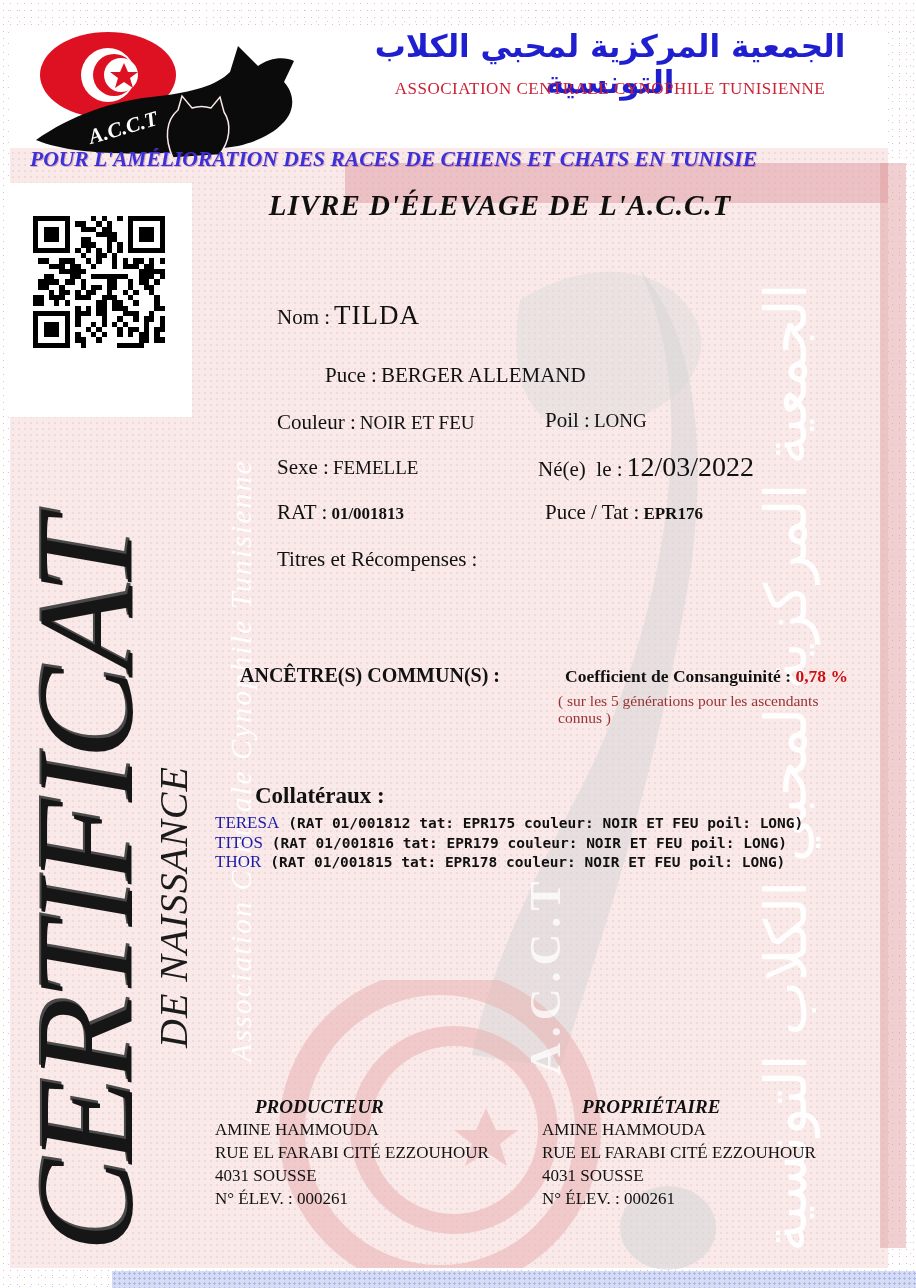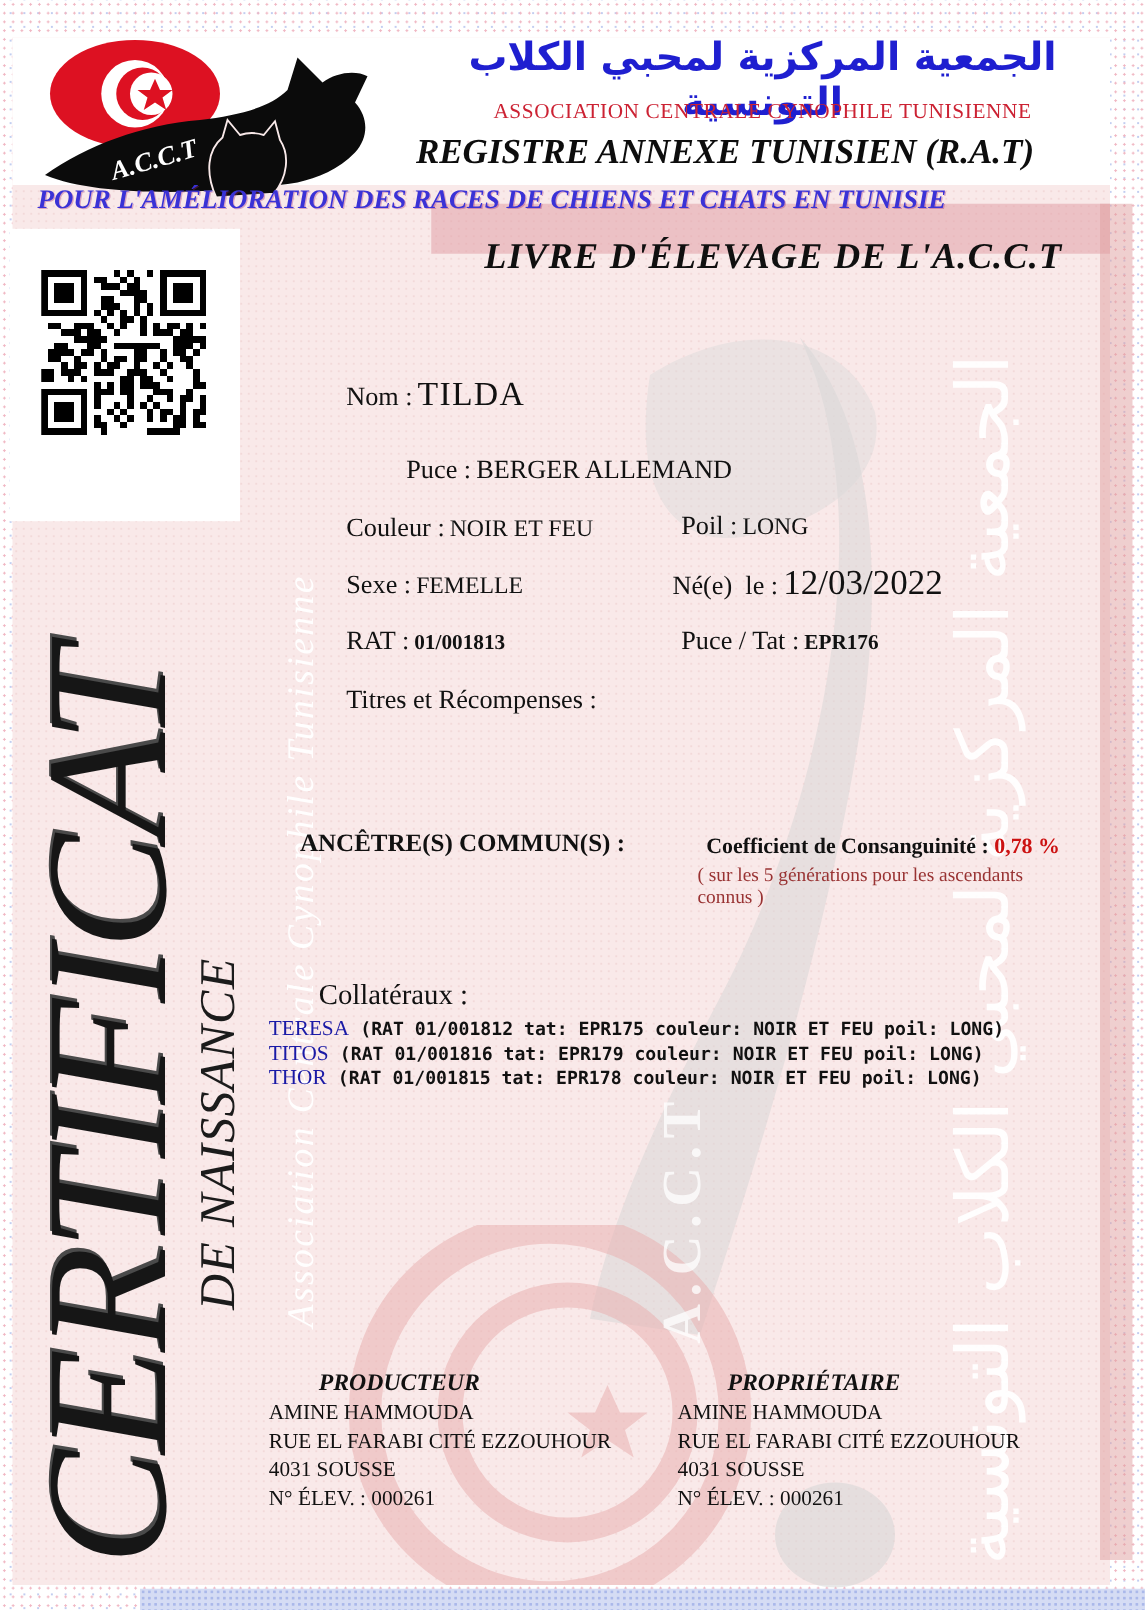--- a/index.html
+++ b/index.html
@@ -31,21 +31,21 @@
   
   .arabic-title{left:330px; top:28px; width:560px; text-align:center;
     font-family:"DejaVu Sans", sans-serif; font-weight:bold; font-size:31px; color:#1f1fd0;}
   .assoc-name{left:330px; top:79px; width:560px; text-align:center;
     font-size:17px; color:#cc2233; letter-spacing:.5px;}
   .registre{left:250px; top:106px; width:660px; text-align:center;
     font-weight:bold; font-style:italic; font-size:28px; color:#0d0d0d;}
   .slogan{left:30px; top:147px; width:858px; text-align:left;
     font-weight:bold; font-style:italic; font-size:21.5px; color:#3a32d6;
     text-shadow:1px 1px 0 rgba(160,40,120,.35);}
-  .livre-title{left:150px; top:189px; width:700px; text-align:right;
+  .livre-title{left:150px; top:189px; width:700px; text-align:center;
     font-weight:bold; font-style:italic; font-size:29px; letter-spacing:1px; color:#101010;}
 
   
   .wm-left-text{left:224px; top:1062px; width:880px; transform:rotate(-90deg); transform-origin:0 0;
     font-style:italic; font-size:30px; letter-spacing:2px; color:rgba(255,255,255,.95); white-space:nowrap;}
   .wm-arabic{left:752px; top:1252px; width:1105px; transform:rotate(-90deg); transform-origin:0 0;
     font-family:"DejaVu Sans", sans-serif; font-size:58px; color:rgba(255,255,255,.92); white-space:nowrap;}
   .wm-acct{left:520px; top:1075px; width:335px; transform:rotate(-90deg); transform-origin:0 0;
     font-weight:bold; font-size:44px; letter-spacing:6px; color:rgba(255,255,255,.75); white-space:nowrap;}
 
@@ -69,21 +69,21 @@
   .row-rat{left:277px; top:500px;} .row-puce{left:545px; top:500px;}
   .row-titres{left:277px; top:547px;}
   .val-mid{font-size:19px;} .val-date{font-size:28px;}
   .val-bold{font-size:17px; font-weight:bold;}
 
   .ancetres-lbl{left:240px; top:664px; font-weight:bold; font-size:20px;}
   .coeff{left:565px; top:666px; font-size:17.5px; font-weight:bold;}
   .coeff-val{color:#cc1111; font-weight:bold;}
   .coeff-note{left:558px; top:692px; font-size:15.5px; color:#993333; line-height:17px; width:330px;}
 
-  .collat-lbl{left:255px; top:783px; font-weight:normal; font-size:23px;}
+  .collat-lbl{left:255px; top:783px; font-weight:bold; font-size:23px;}
   .collat-list{left:215px; top:813px; width:680px;}
   .collat-row{height:19.5px; white-space:nowrap;}
   .collat-name{font-weight:normal; font-size:17px; color:#1a1aa6; margin-right:9px;}
   .collat-details{font-family:"DejaVu Sans Mono", monospace; font-weight:bold; font-size:14.5px; color:#111;}
 
   .footer-col{width:330px;}
   .footer-producteur{left:215px; top:1096px;}
   .footer-proprietaire{left:542px; top:1096px;}
   .footer-title{font-weight:bold; font-style:italic; font-size:19px; padding-left:40px;}
   .footer-line{font-size:17px; line-height:23px;}
@@ -130,21 +130,20 @@
   </svg>
 
   <svg class="abs logo-dog" width="290" height="135" viewBox="0 0 290 135">
     <path d="M 8,100 C 42,76 85,60 132,56 C 164,52 188,46 202,32 L 210,6 L 230,26 C 241,18 256,16 266,21 L 256,42 C 267,54 267,70 256,82 C 243,96 226,102 210,106 C 158,114 55,120 8,100 Z" fill="#0b0b0b"></path>
     <path d="M 145,118 C 136,98 138,80 150,70 L 154,56 L 164,68 C 170,66 177,66 183,68 L 192,57 L 196,72 C 204,84 202,102 191,115 Z" fill="#0b0b0b" stroke="#f9e9e9" stroke-width="1.5"></path>
     <text x="63" y="104" transform="rotate(-16 63 104)" font-family="Liberation Serif, serif" font-style="italic" font-weight="bold" font-size="21" fill="#ffffff">A.C.C.T</text>
   </svg>
 
   <div class="abs arabic-title">الجمعية المركزية لمحبي الكلاب التونسية</div>
   <div class="abs assoc-name">ASSOCIATION CENTRALE CYNOPHILE TUNISIENNE</div>
-  <div class="abs registre">REGISTRE ANNEXE TUNISIEN (R.A.T)</div>
   <div class="abs slogan">POUR L'AMÉLIORATION DES RACES DE CHIENS ET CHATS EN TUNISIE</div>
   <div class="abs livre-title">LIVRE D'ÉLEVAGE DE L'A.C.C.T</div>
 
   <div class="abs qr-box"></div>
   <svg class="abs qr" id="qr-svg" viewBox="0 0 25 25" shape-rendering="crispEdges">
       <rect x="0" y="0" width="25" height="25" fill="#fff"></rect>
       <rect x="11" y="0" width="1" height="1" fill="#000"></rect>
       <rect x="13" y="0" width="1" height="1" fill="#000"></rect>
       <rect x="16" y="0" width="1" height="1" fill="#000"></rect>
       <rect x="8" y="1" width="1" height="1" fill="#000"></rect>

